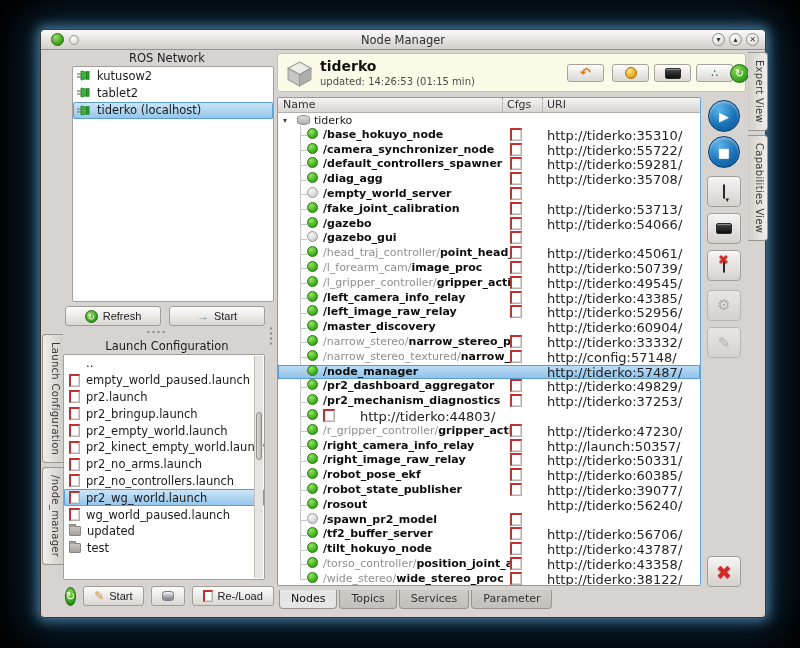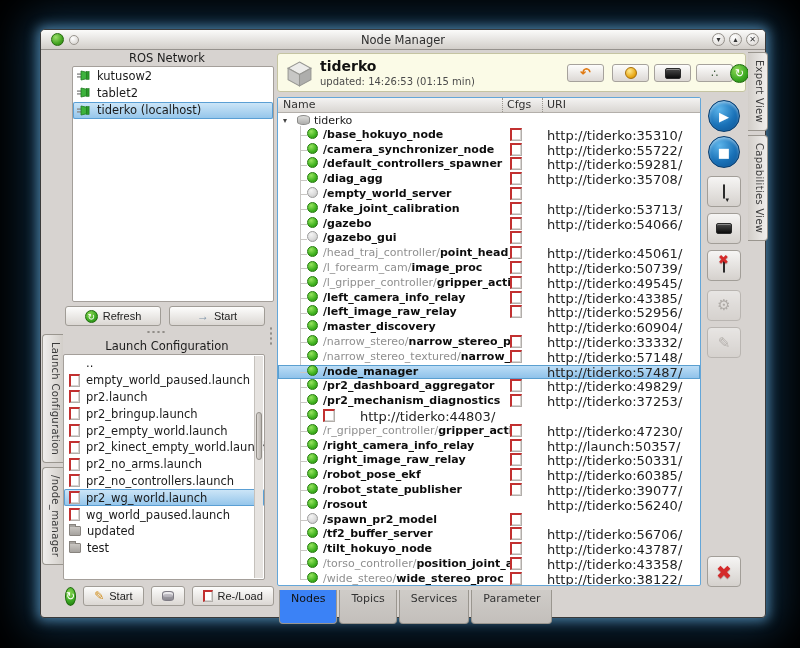--- a/index.html
+++ b/index.html
@@ -200,21 +200,21 @@
   .cfg-cell { flex:0 0 37px; display:flex; align-items:center; }
   .cfg-cell .doc-icon { width:12px; height:13px; cursor:pointer; }
   .uri { flex:1; font-size:13px; color:#222; white-space:nowrap; overflow:hidden; }
 
   
   .btabs { position:absolute; left:238px; top:540px; display:flex; gap:2px; }
   .btab {
     background:linear-gradient(#cfccc8,#c3bfbb); border:1px solid #9a968f; border-top:none;
     border-radius:0 0 4px 4px; padding:2px 11px 3px; font-size:11px; color:#333; cursor:pointer;
   }
-  .btab.active { background:#3b82f6; padding-bottom:18px; font-weight:500; color:#111; }
+  .btab.active { background:#e5e5e5; padding-bottom:3px; font-weight:500; color:#111; }
 
   
   .rtool { position:absolute; left:666px; width:36px; }
   .rt-btn {
     position:absolute; left:0; width:34px; height:31px;
     background:linear-gradient(#f6f5f4,#d5d1cd); border:1px solid #a29e98; border-radius:4px;
     display:flex; align-items:center; justify-content:center; cursor:pointer;
   }
   .rt-round {
     position:absolute; left:1px; width:32px; height:32px; border-radius:50%;
@@ -587,21 +587,21 @@
             </span>
             <span class="uri">http://tiderko:33332/</span>
           </div>
 
           <div class="node-row">
             <span class="dot on"></span>
             <span class="nm"><span class="ns">/narrow_stereo_textured/</span><span class="nn">narrow_stereo_proc</span></span>
             <span class="cfg-cell">
               <span class="doc-icon"></span>
             </span>
-            <span class="uri">http://tiderko:57148/</span>
+            <span class="uri">http://config:57148/</span>
           </div>
 
           <div class="node-row sel">
             <span class="dot on"></span>
             <span class="nm"><span class="ns"></span><span class="nn">/node_manager</span></span>
             <span class="cfg-cell">
               <span class="doc-icon" style="visibility: hidden;"></span>
             </span>
             <span class="uri">http://tiderko:57487/</span>
           </div>

